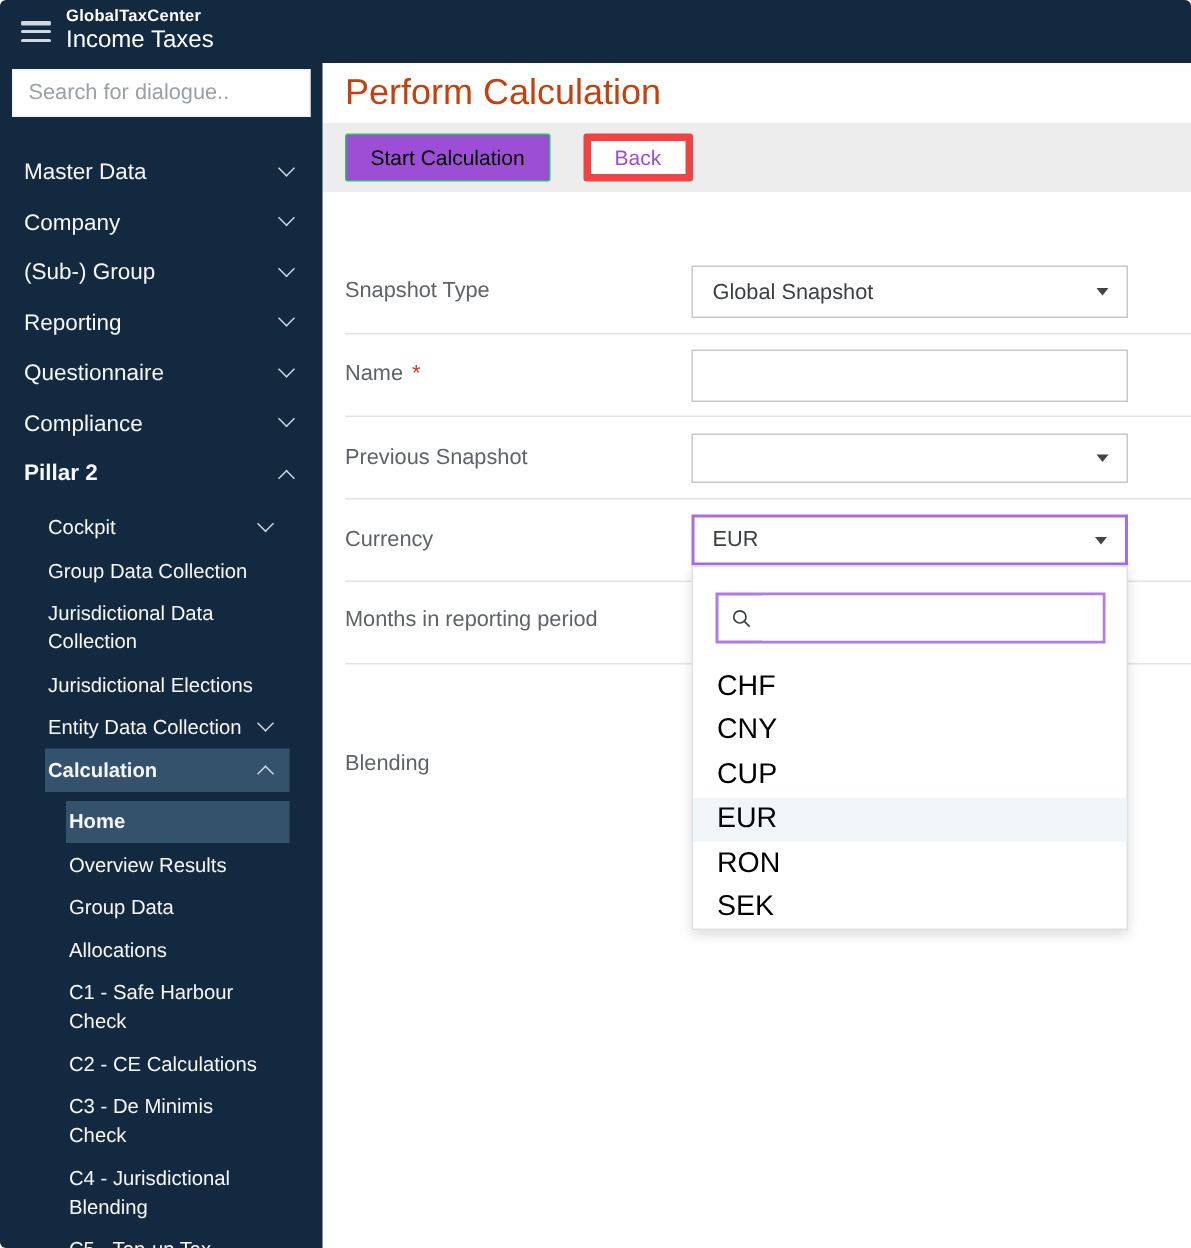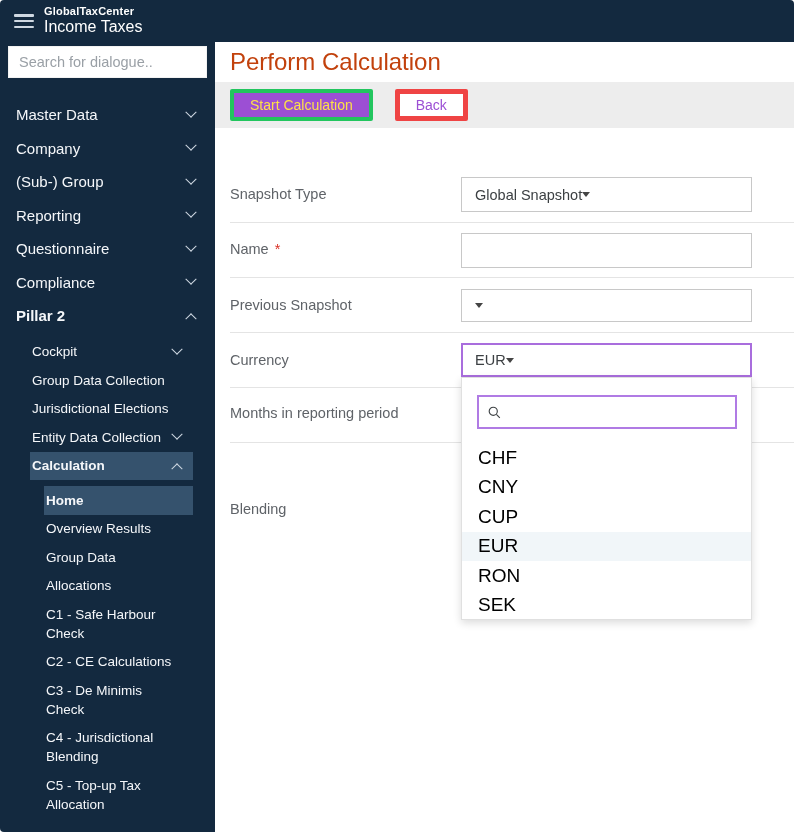--- a/index.html
+++ b/index.html
@@ -33,30 +33,30 @@
   .chev { width:8px; height:8px; border-right:1.6px solid #cfd8e2; border-bottom:1.6px solid #cfd8e2; flex:none; }
   .chev.down { transform:rotate(45deg) translate(-2px,-2px); }
   .chev.up { transform:rotate(-135deg) translate(-2px,-2px); }
 
   
   .main { position:absolute; left:215px; top:42px; right:0; bottom:0; background:#fff; }
   .page-title-bar { height:40px; display:flex; align-items:center; padding-left:15px; }
   .page-title { font-size:24px; color:#c2410c; }
   .toolbar { height:46px; background:#ededed; display:flex; align-items:center; padding-left:15px; gap:22px; }
   .btn { height:32px; padding:0 16px; font-family:inherit; font-size:14px; font-weight:500; cursor:pointer; border-radius:2px; }
-  .btn-primary { background:#9c4fd4; color:#fde047; border:4px solid #22c55e; }
+  .btn-primary { background:#9c4fd4; color:#000000; border:1px solid #22c55e; }
   .btn-outline { background:#fff; color:#9c4fd4; border:5px solid #ef4444; }
 
   
   .form { position:relative; height:704px; }
   .f-label { position:absolute; left:15px; font-size:14.5px; color:#5f6368; white-space:nowrap; }
   .req { color:#d93025; margin-left:6px; font-size:14.5px; }
   .divider { position:absolute; left:15px; right:0; border-top:1px solid #e4e4e4; }
   .control { position:absolute; left:246px; width:291px; background:#fff; }
-  .select { border:1px solid #c8c8c8; display:flex; align-items:center; padding:0 12px 0 13px; font-size:14.5px; color:#3c4043; cursor:pointer; }
+  .select { border:1px solid #c8c8c8; display:flex; align-items:center; justify-content:space-between; padding:0 12px 0 13px; font-size:14.5px; color:#3c4043; cursor:pointer; }
   .caret { width:0; height:0; border-left:4.5px solid transparent; border-right:4.5px solid transparent; border-top:5.5px solid #444; flex:none; }
   .text-input { border:1px solid #c8c8c8; height:35px; font-family:inherit; font-size:14.5px; color:#3c4043; padding:0 12px; outline:none; }
   .select.focus-purple { border:2px solid #a96ddd; padding-left:12px; }
 
   
   .dropdown-panel { position:absolute; left:246px; top:249px; width:291px; height:243px; background:#fff; border:1px solid #e0e0e0; box-shadow:0 3px 8px rgba(0,0,0,.14); z-index:10; }
   .dd-search { position:absolute; left:15px; top:17px; width:260px; height:34px; border:2px solid #b07be4; display:flex; align-items:center; padding-left:8px; gap:6px; background:#fff; }
   .dd-search input { border:none; outline:none; flex:1; height:100%; font-family:inherit; font-size:14px; color:#333; }
   .dd-options { position:absolute; left:0; top:65px; right:0; }
   .option { height:29.5px; display:flex; align-items:center; padding-left:16px; font-size:19px; color:#000000; cursor:pointer; }
@@ -113,20 +113,23 @@
       </nav>
     <div id="nav-sub">
         <div class="nav-item lvl2">
           <span class="nav-label">Cockpit</span>
           <span class="chev down"></span>
         </div>
         <div class="nav-item lvl2">
           <span class="nav-label">Group Data Collection</span>
         </div>
         <div class="nav-item lvl2">
+          <span class="nav-label">Jurisdictional Data Collection</span>
+        </div>
+        <div class="nav-item lvl2">
           <span class="nav-label">Jurisdictional Elections</span>
         </div>
         <div class="nav-item lvl2">
           <span class="nav-label">Entity Data Collection</span>
           <span class="chev down"></span>
         </div>
         <div class="nav-item lvl2 active">
           <span class="nav-label">Calculation</span>
           <span class="chev up"></span>
         </div>

